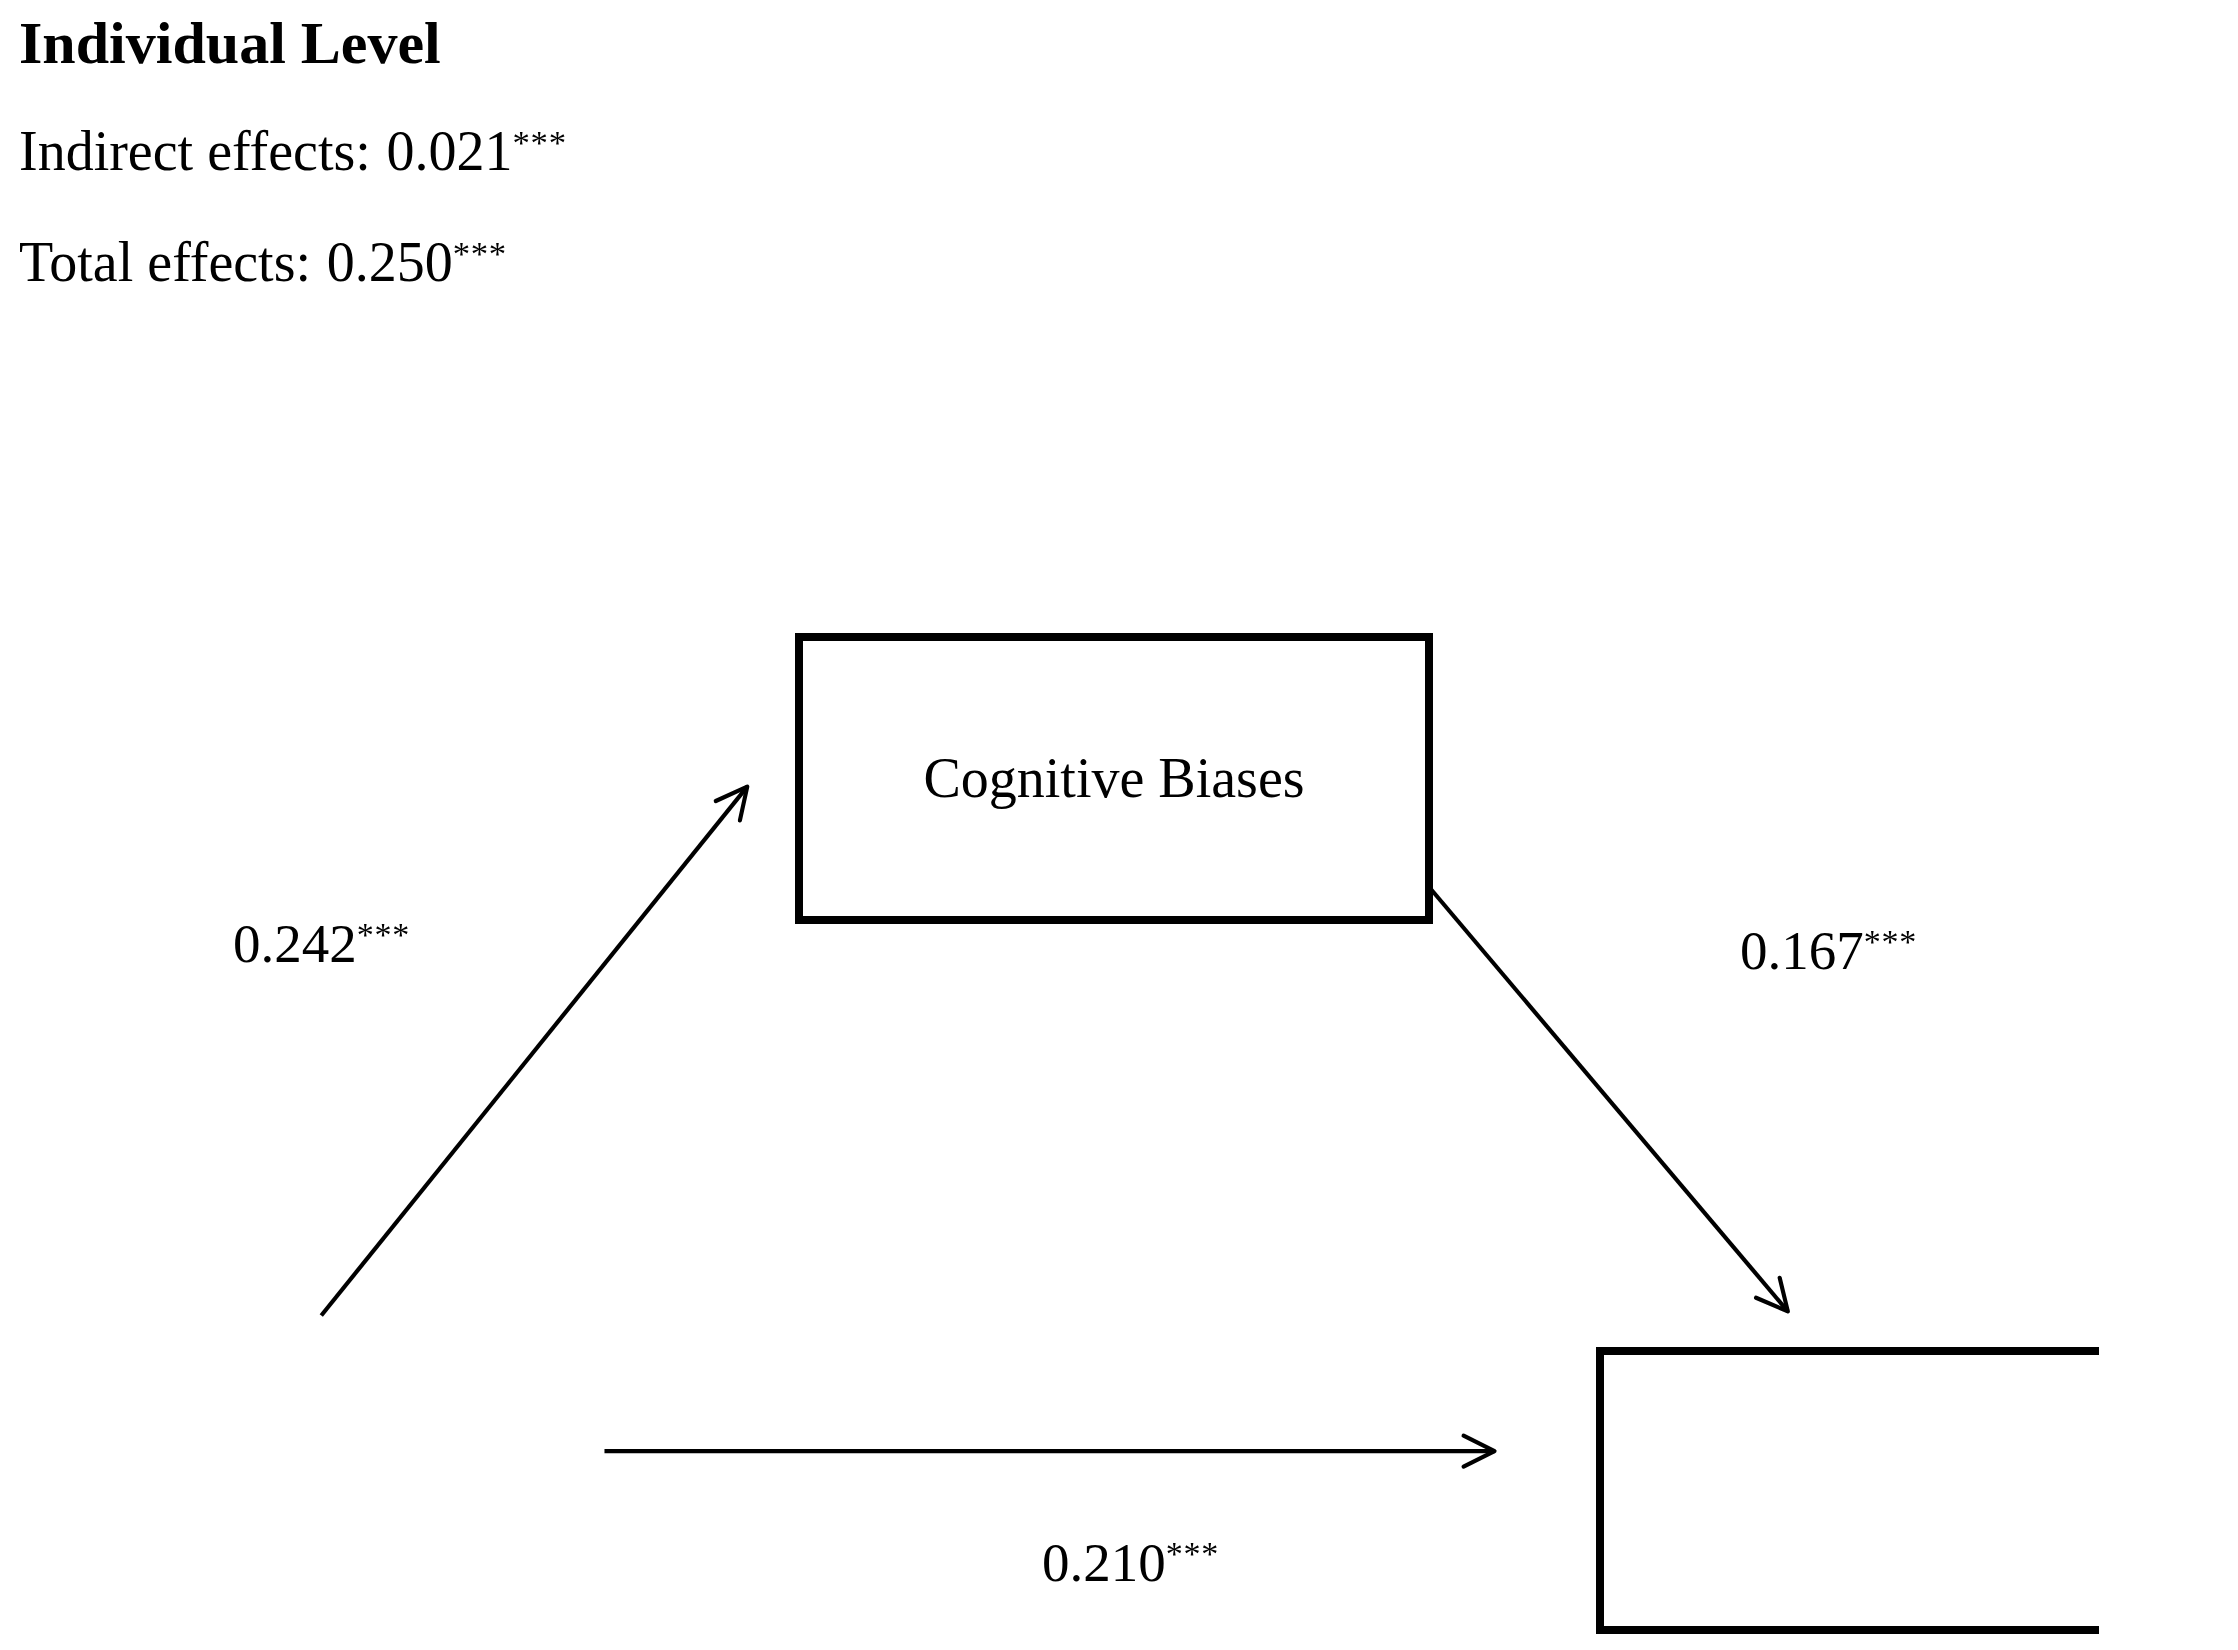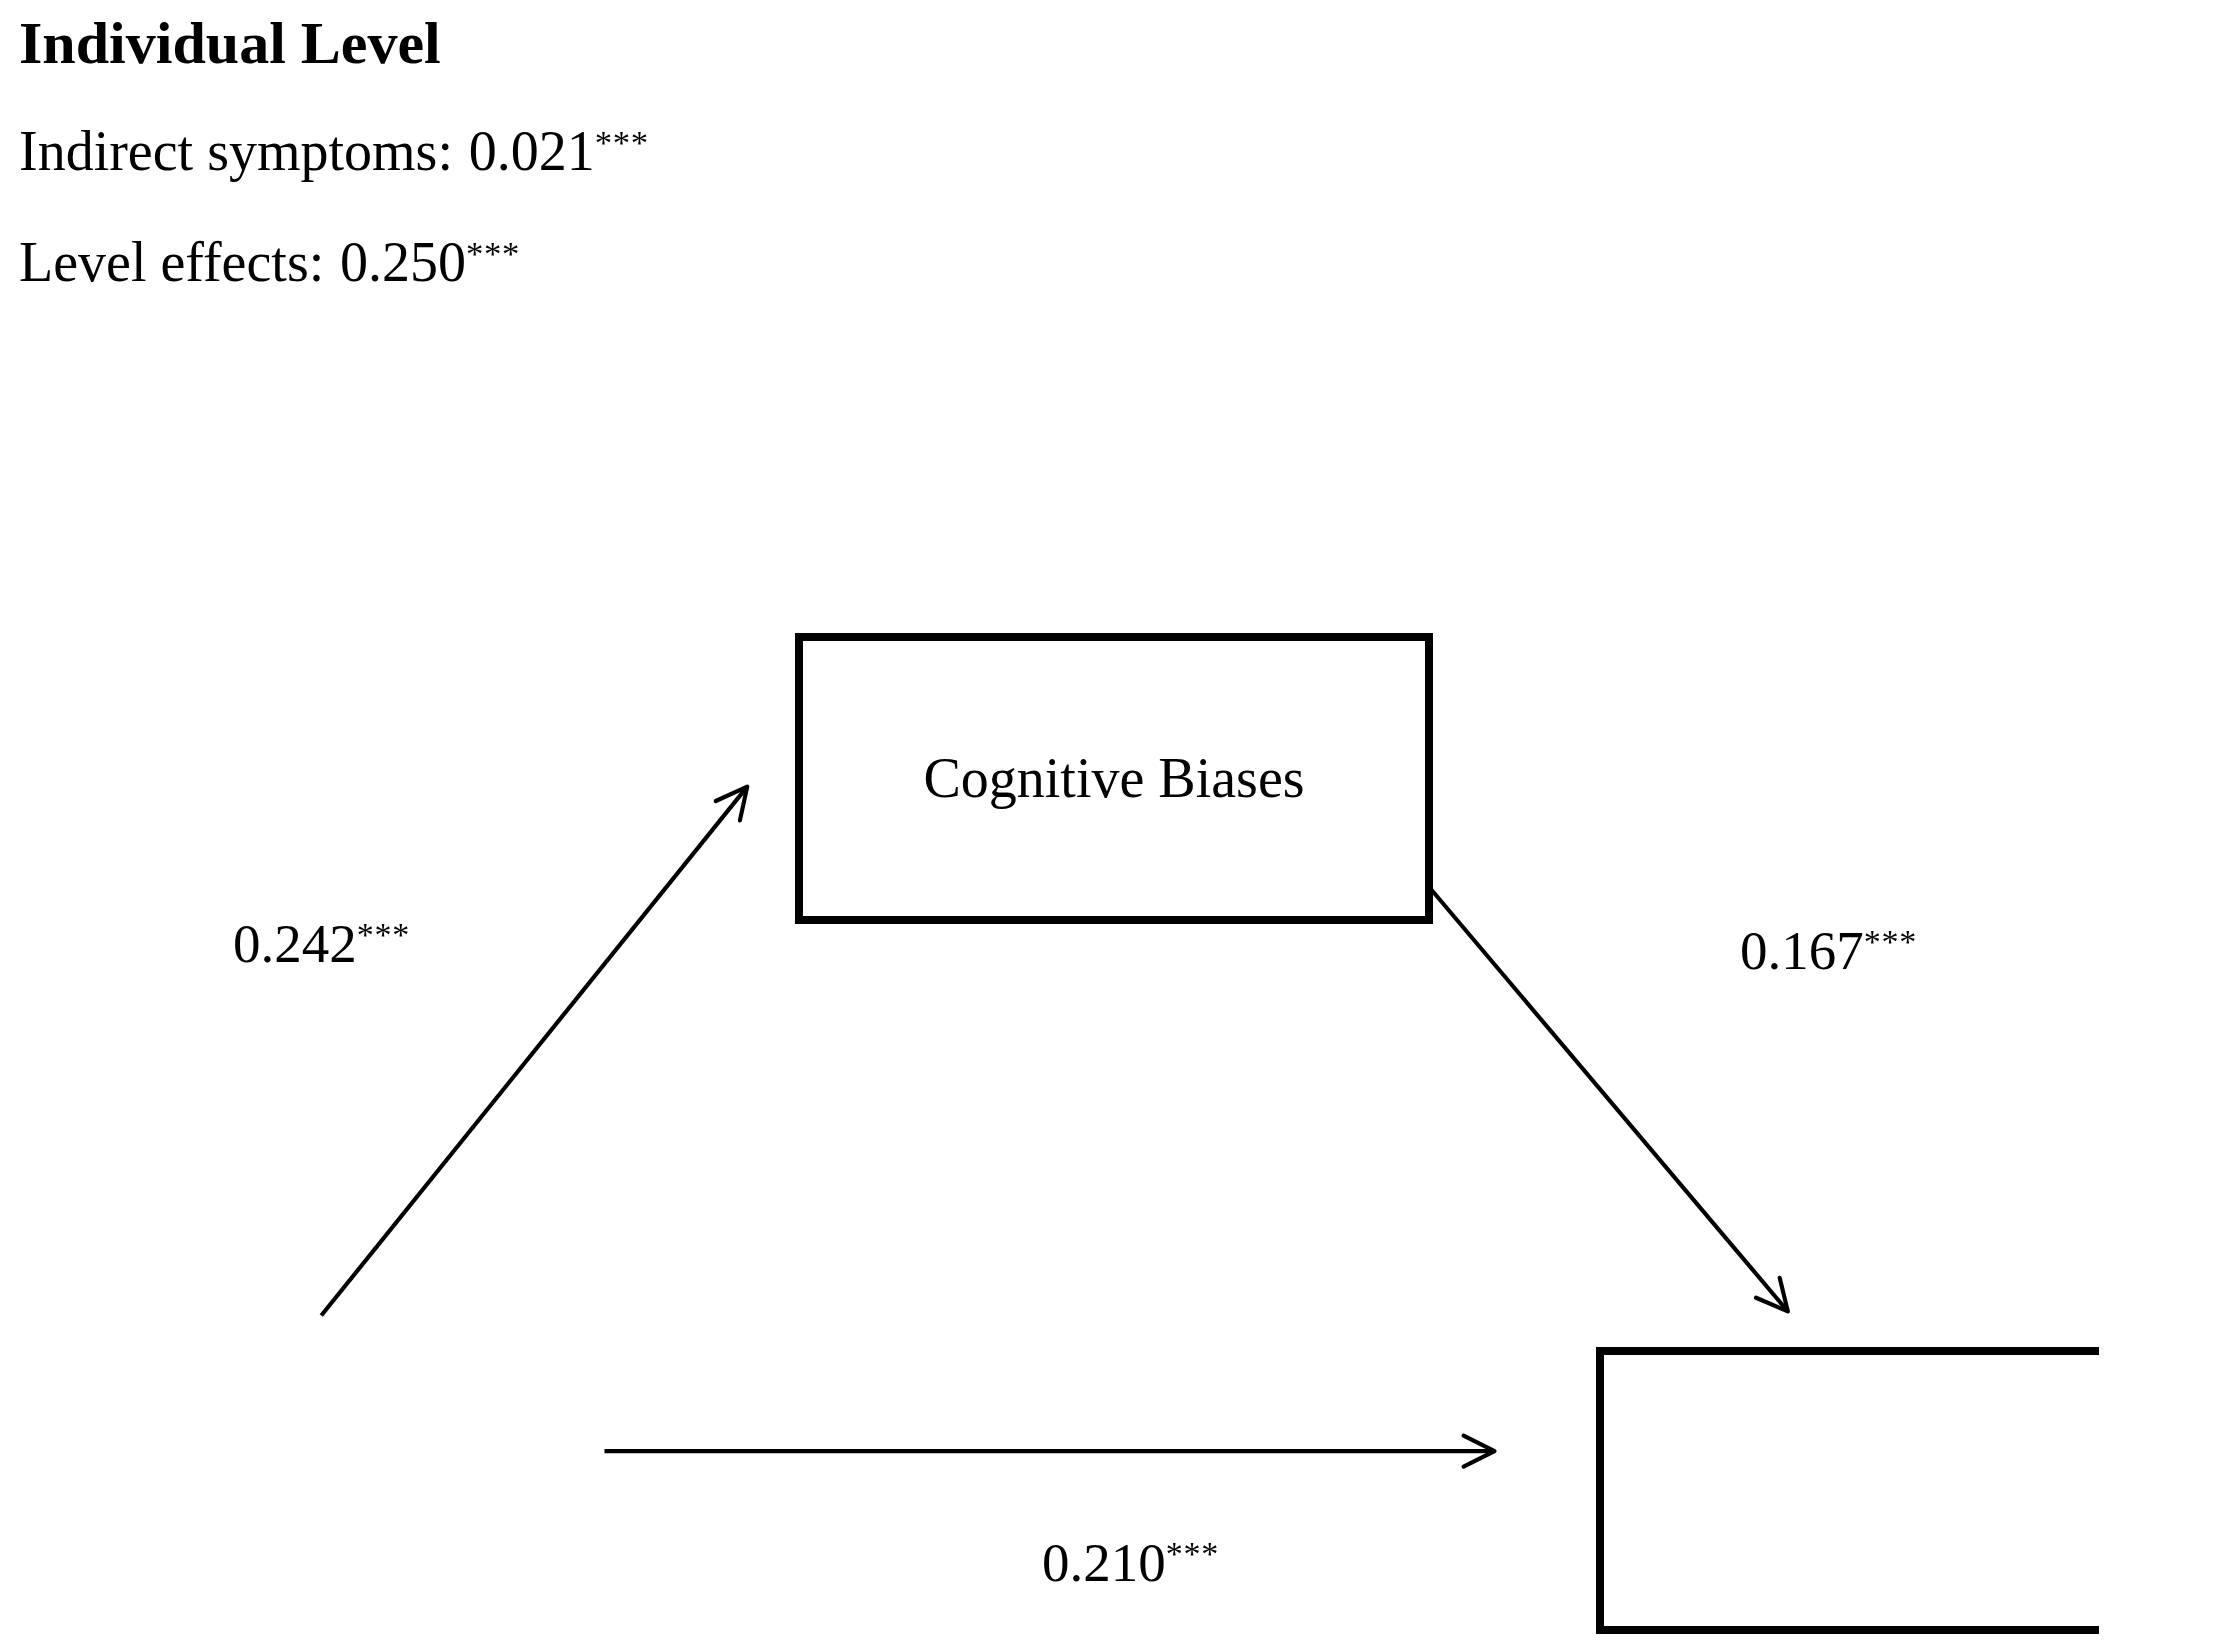--- a/index.html
+++ b/index.html
@@ -77,25 +77,25 @@
       </marker>
     </defs>
     <line x1="540" y1="2125" x2="1256" y2="1236" stroke="#000000" stroke-width="7" marker-end="url(#arrowOpen)"></line>
     <line x1="2256" y1="1232" x2="3005" y2="2118" stroke="#000000" stroke-width="7" marker-end="url(#arrowOpen)"></line>
     <line x1="1016" y1="2353" x2="2512" y2="2353" stroke="#000000" stroke-width="7" marker-end="url(#arrowOpen)"></line>
   </svg>
 
   <div class="hline title">Individual Level</div>
 
   <div class="hline indirect">
-    <span>Indirect symptoms:</span><span class="value">0.021</span><sup class="stars">***</sup>
+    <span>Indirect effects:</span><span class="value">0.021</span><sup class="stars">***</sup>
   </div>
 
   <div class="hline total">
-    <span>Level effects:</span><span class="value">0.250</span><sup class="stars">***</sup>
+    <span>Total effects:</span><span class="value">0.250</span><sup class="stars">***</sup>
   </div>
 
   <div class="box mediator">
     <span>Cognitive Biases</span>
   </div>
 
 
   <div class="box outcome">
     <div class="stack">
     </div>

